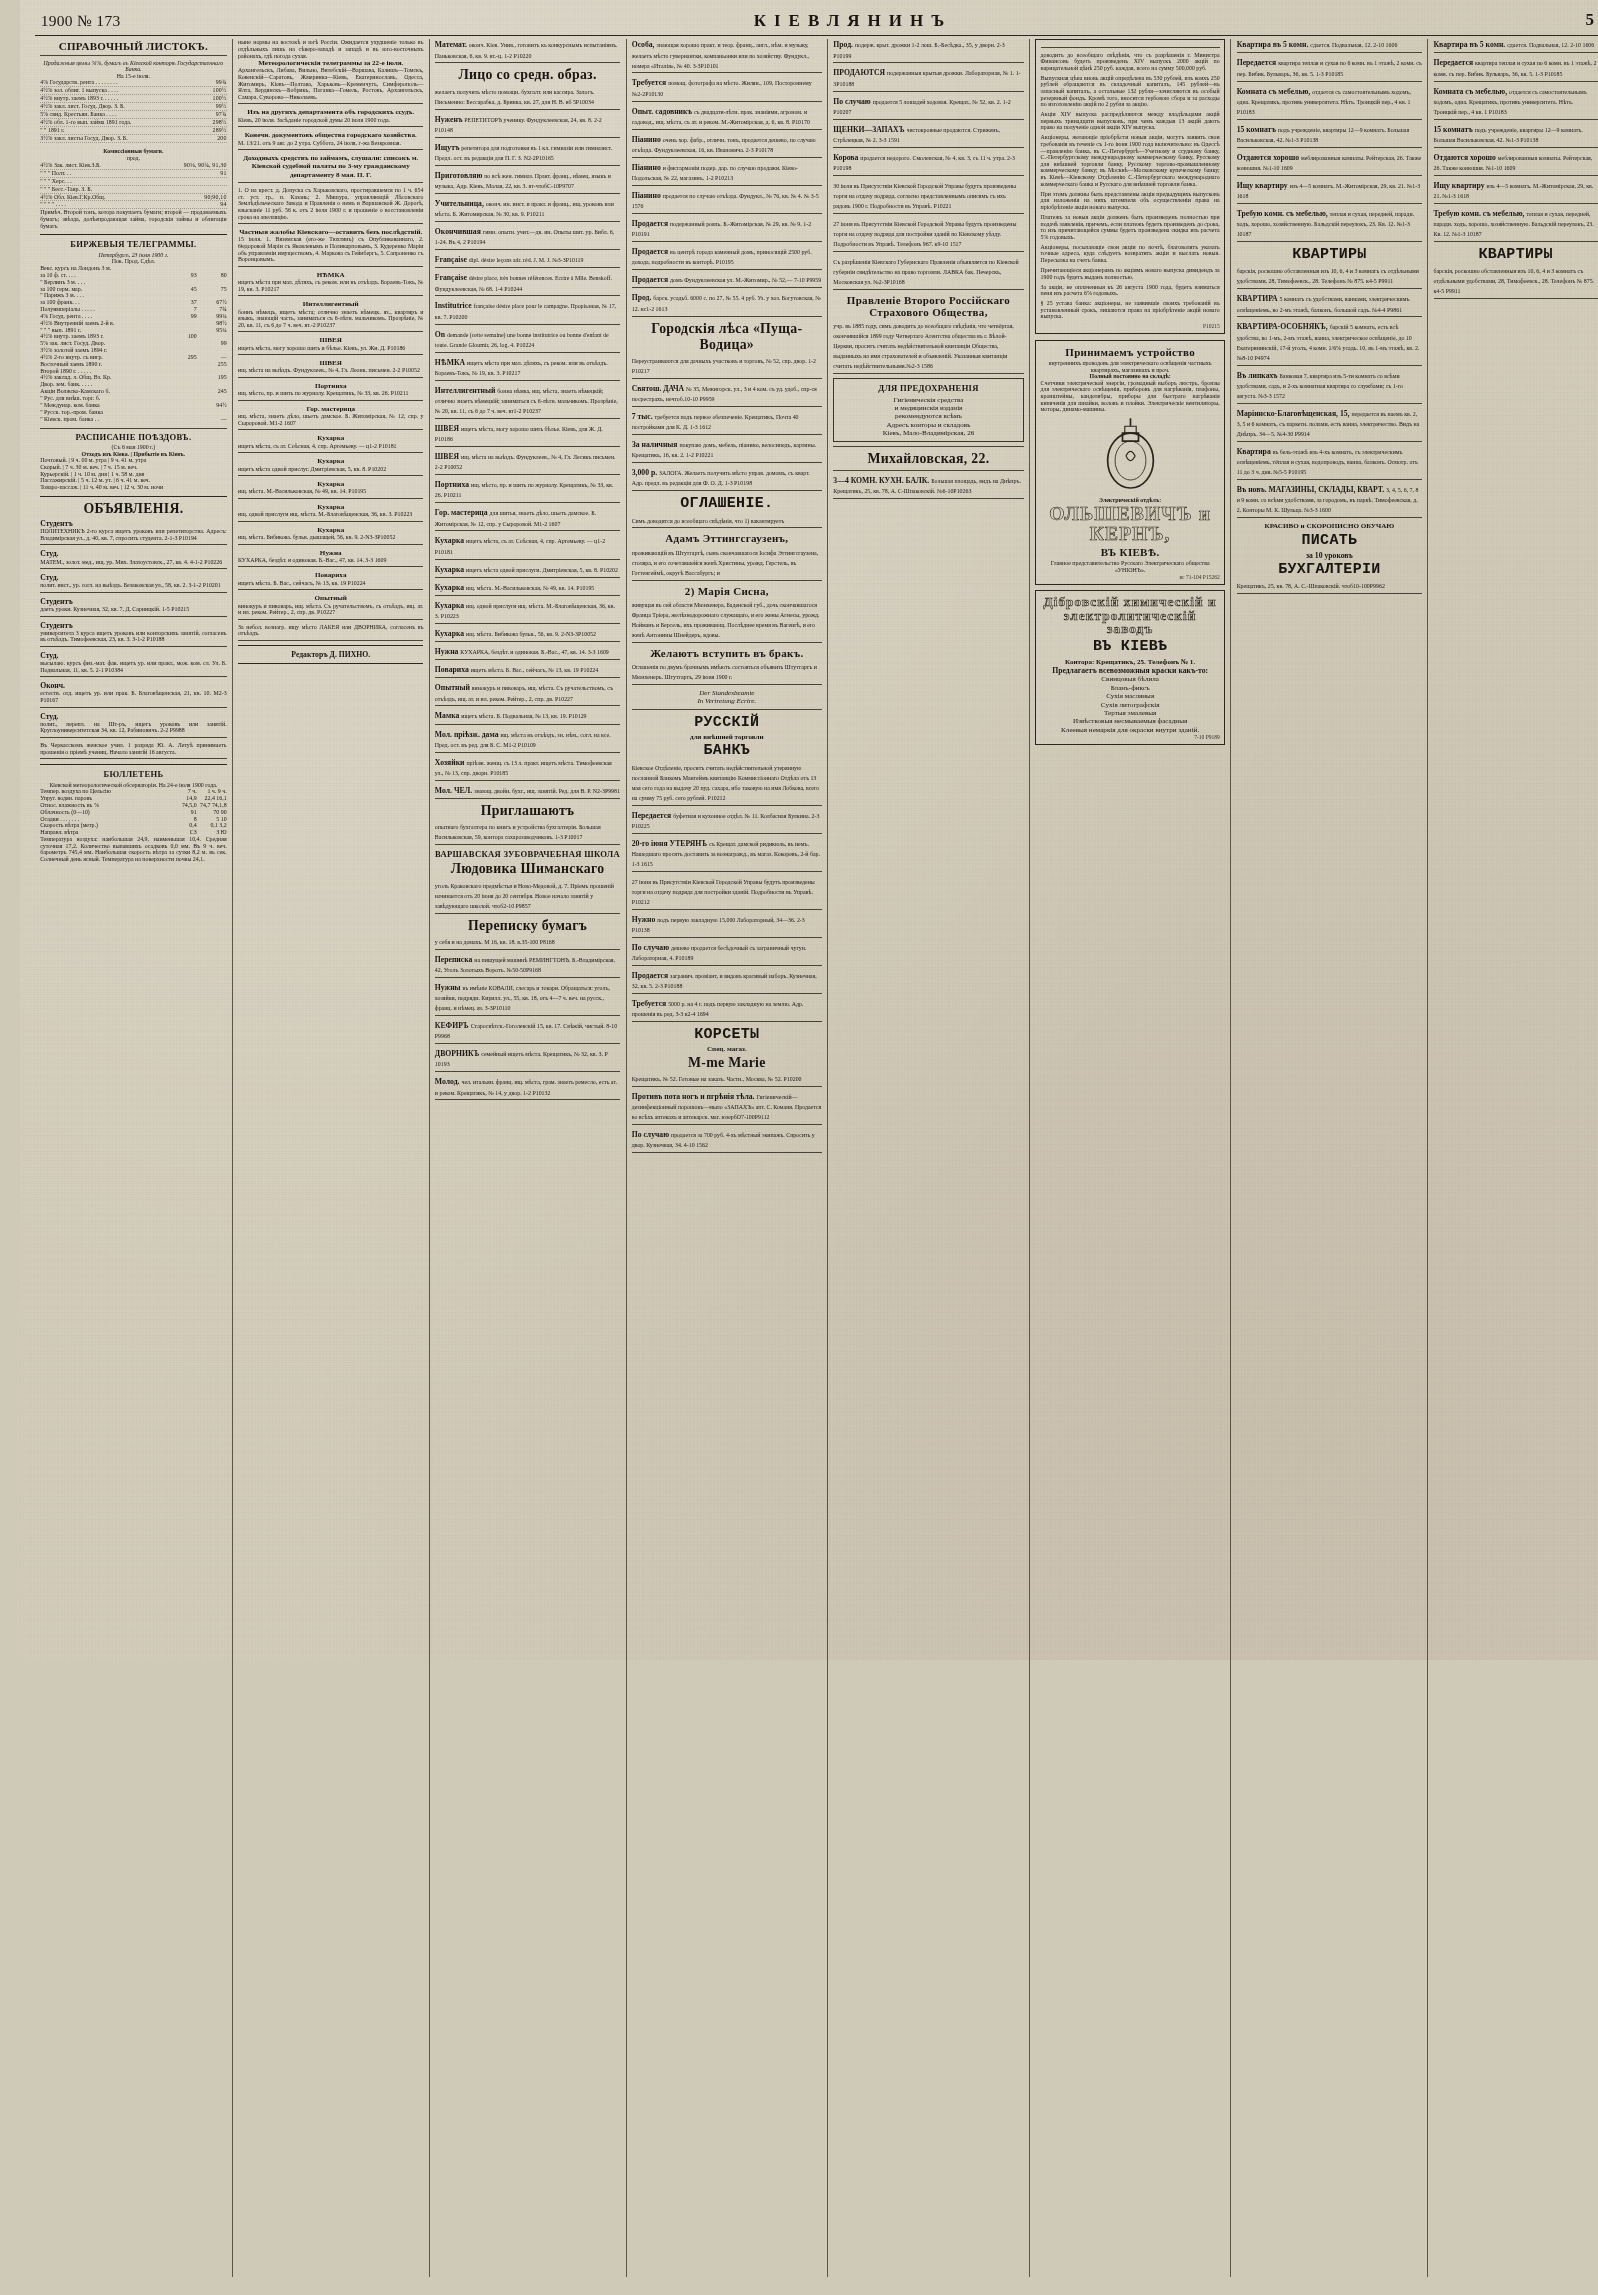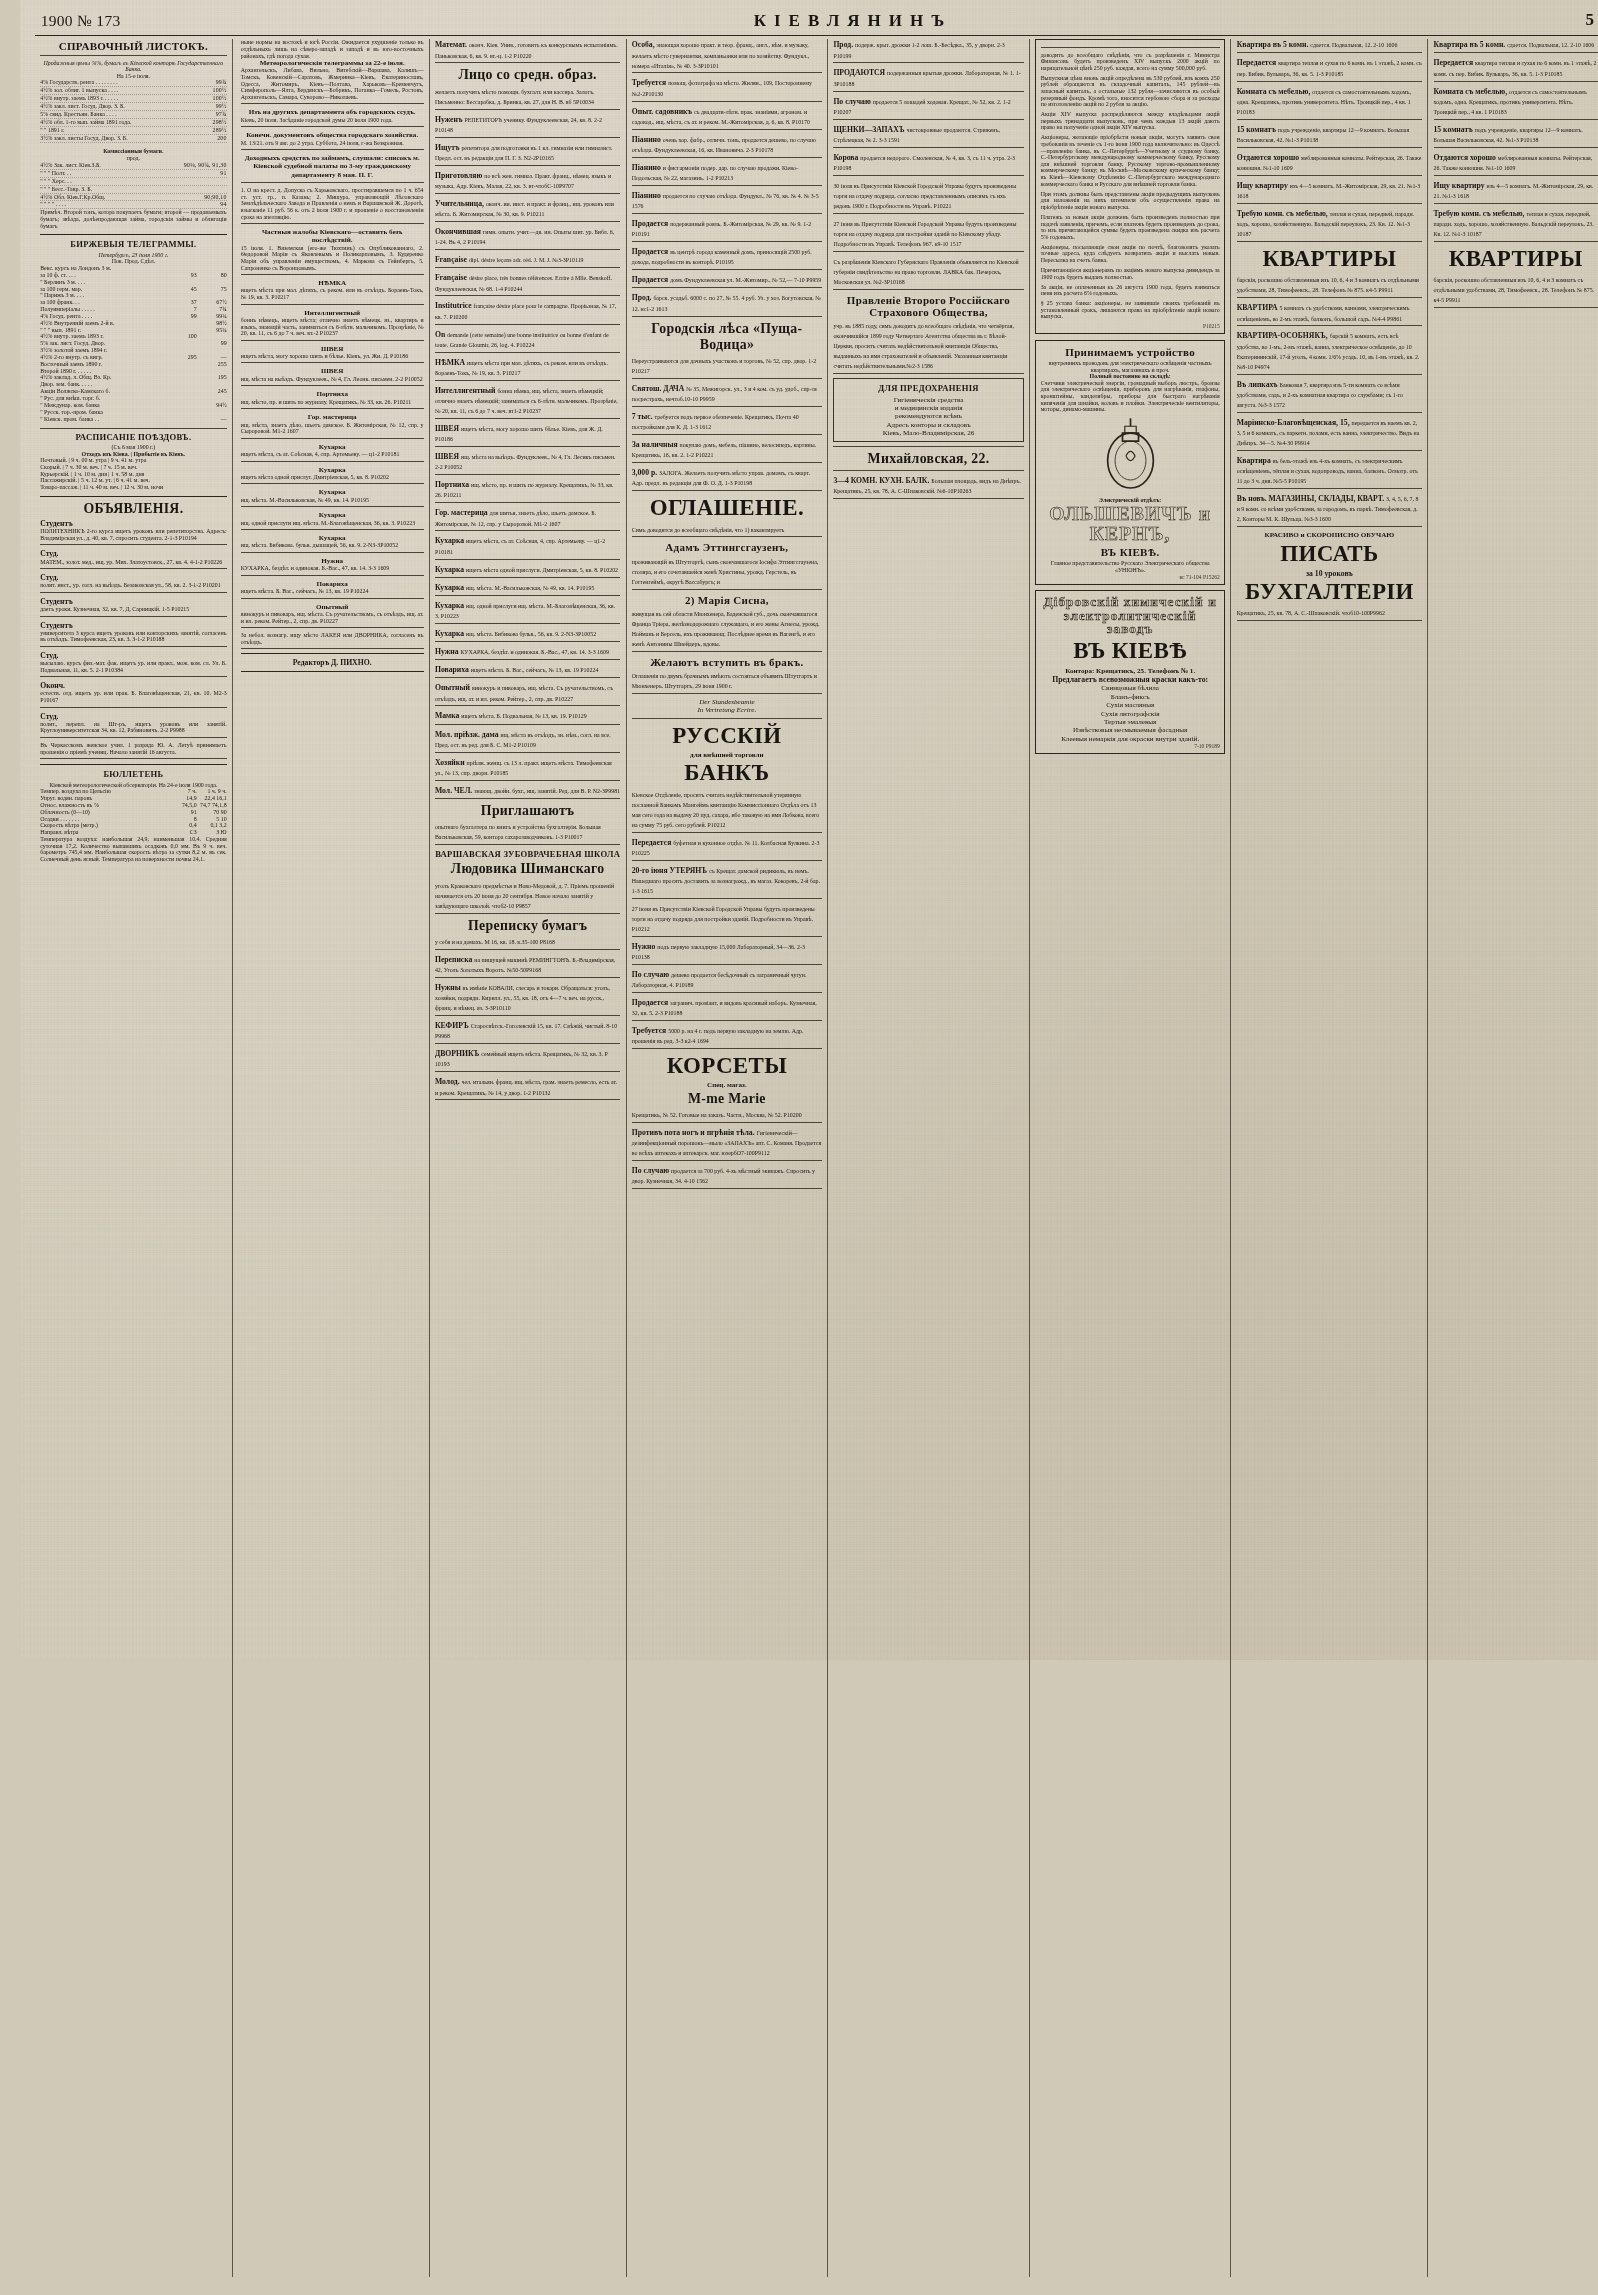--- a/index.html
+++ b/index.html
@@ -54,40 +54,40 @@
     height:2238px;
     align-items:stretch;
   }
   .col {
     position:relative;
     padding:0 5.2px;
     box-sizing:border-box;
   }
   .col + .col { border-left:0.6px solid #5c5446; }
   .c1 { width:204px; }
-  .c2 { width:204px;padding-left:8px; }
+  .c2 { width:204px; }
   .c3 { width:204px; }
   .c4 { width:209px; }
   .c5 { width:209px; }
   .c6 { width:209px; }
   .c7 { width:204px; }
   .c8 { width:182px; }
 
   .blk { margin-bottom:5.2px; }
   .rule { border-bottom:0.6px solid #4a4337; margin:2.9px 0 3.4px 0; }
   .rule-thick { border-bottom:1.1px solid #2c261e; margin:3.4px 0 4px 0; }
 
   .hd {
     text-align:center; font-weight:bold; letter-spacing:0.3px;
     margin:1.1px 0 2.3px 0;
   }
   .hd-s  { font-size:8.6px; }
   .hd-m  { font-size:11px; }
   .hd-l  { font-size:13.8px; }
-  .hd-xl { font-size:23px; }
+  .hd-xl { font-size:15px;font-family:Liberation Mono, monospace; }
   .t10 { font-size:5.9px; line-height:1.12; text-align:justify; }
   .t12 { font-size:7.1px; line-height:1.18; text-align:justify; }
   .t13 { font-size:7.7px; line-height:1.2; text-align:justify; }
   .ctr { text-align:center; }
   .b { font-weight:bold; }
   .i { font-style:italic; }
   .ad { margin-bottom:4px; }
   .ref { text-align:right; font-size:5.5px; color:#3a332a; }
 
   

